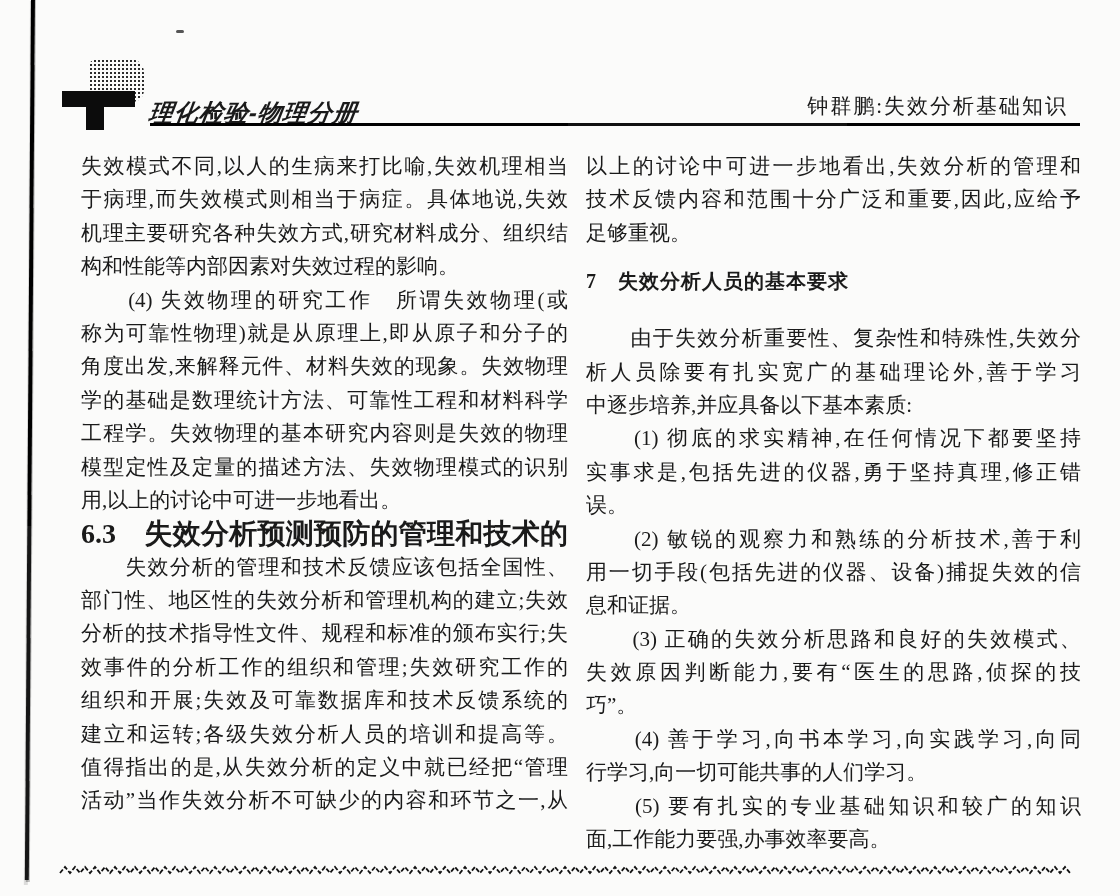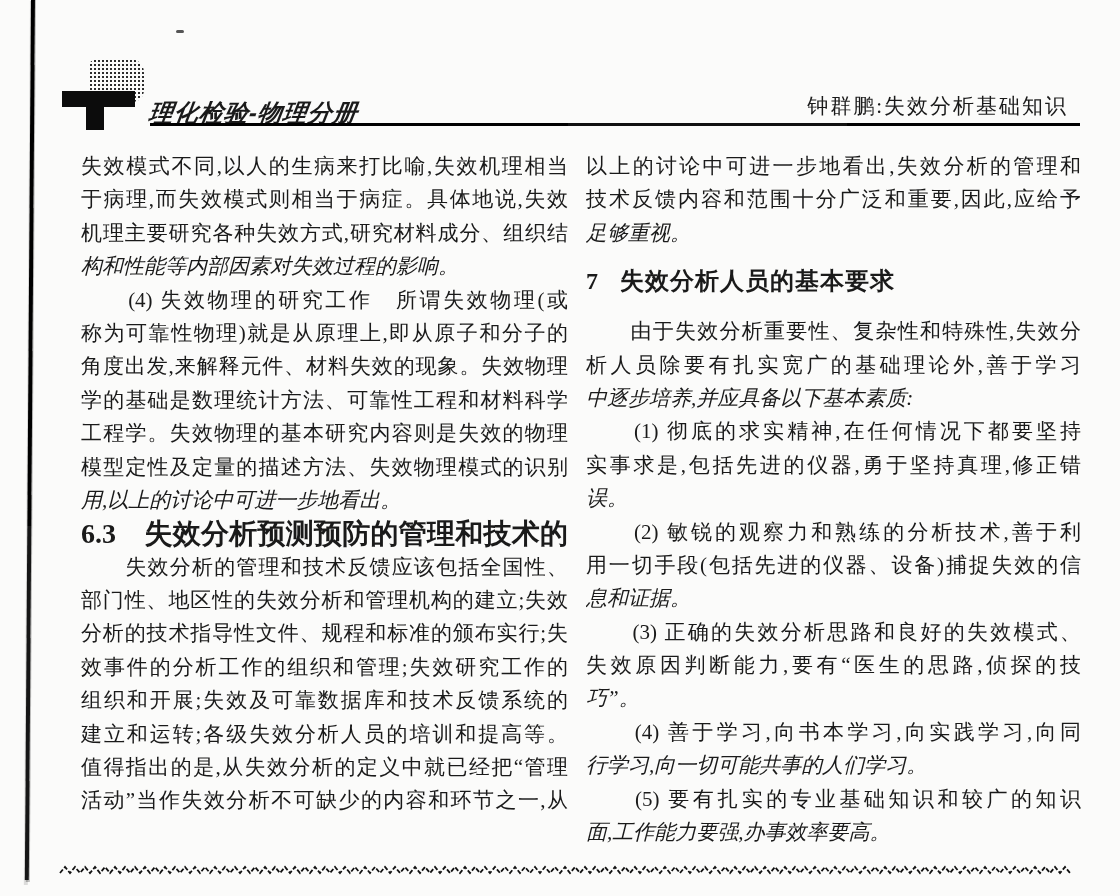--- a/index.html
+++ b/index.html
@@ -46,25 +46,25 @@
   #scan-speck { position:absolute; left:176px; top:30px; width:8px; height:3px; background:#555; border-radius:2px; }
 
   
   .col { position:absolute; top:150px; }
   #left-col  { left:81px;  width:487px; }
   #right-col { left:586px; width:495px; }
   .tline {
     font-size:21px; line-height:33.4px; height:33.4px; overflow:hidden;
     text-align:justify; text-align-last:justify; text-justify:distribute;
   }
-  .tline.nat { text-align:left; text-align-last:left;font-style:italic; }
+  .tline.nat { text-align:left; text-align-last:left; }
   .tline.hd  { font-weight:700; font-size:28px; }
   .h7 {
-    margin-top:15px; margin-bottom:17px; height:33px; line-height:33px;
-    font-weight:700; font-size:24px; white-space:nowrap;
+    margin-top:15px; margin-bottom:24px; height:33px; line-height:33px;
+    font-weight:700; font-size:20px; white-space:nowrap;
   }
   .h7 .h7t { margin-left:22px; letter-spacing:1px; }
 
   
   #bottom-border { position:absolute; left:59px; top:864px; width:1014px; height:12px; }
   #bottom-border svg { display:block; }
 </style>
 </head>
 <body>
 

